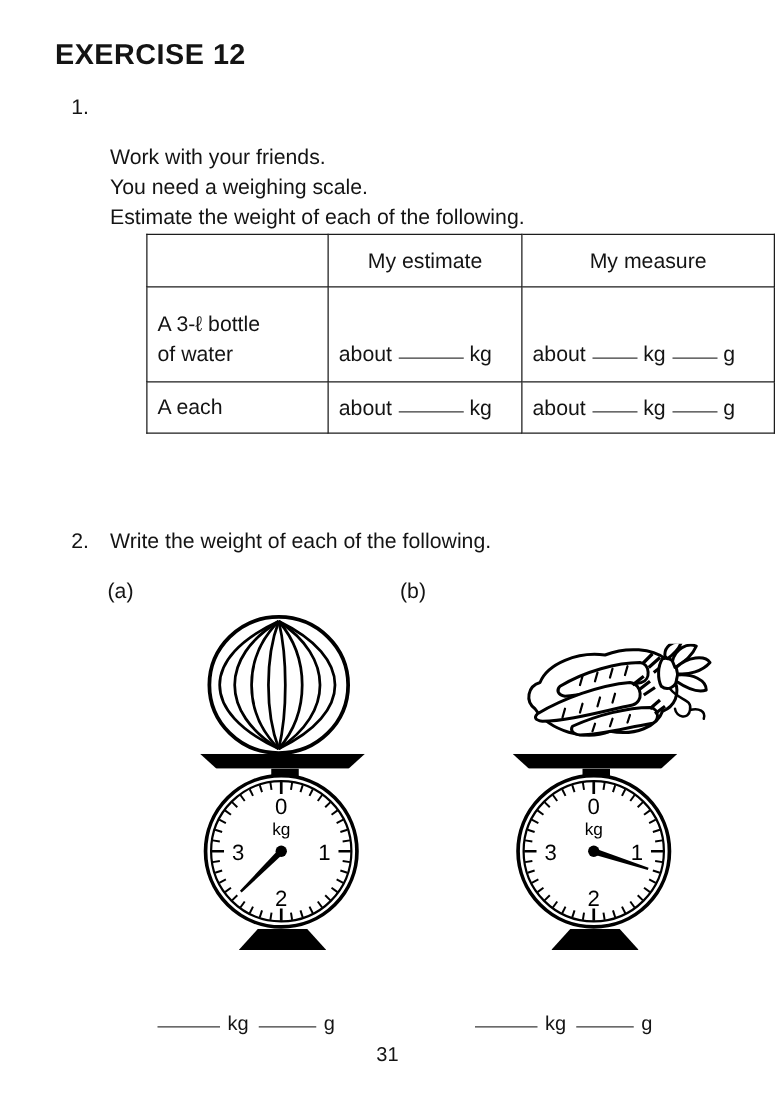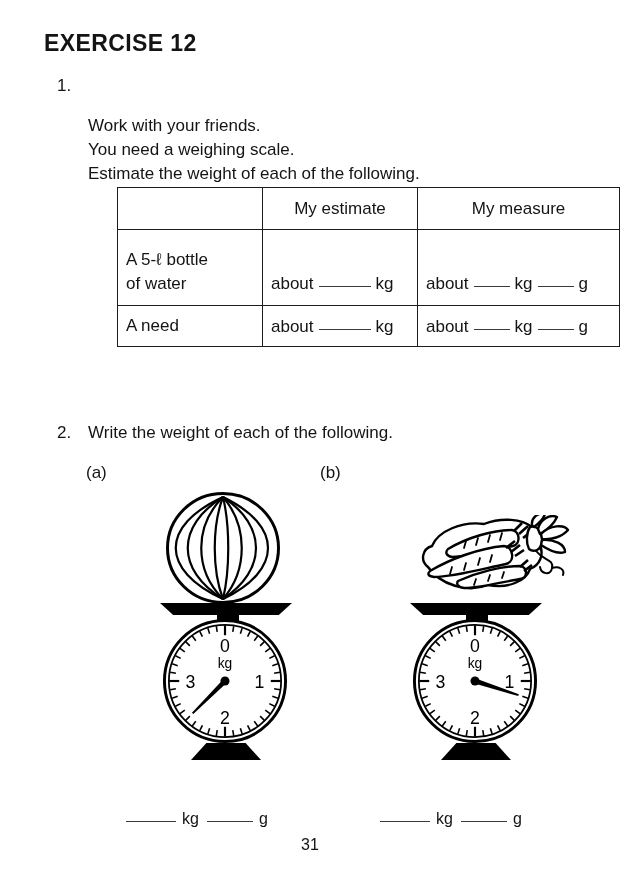--- a/index.html
+++ b/index.html
@@ -94,33 +94,33 @@
         <col style="width:202px">
       </colgroup>
     <tbody>
         <tr>
       <th></th>
       <th>My estimate</th>
       <th>My measure</th>
     </tr>
     <tr class="row1">
       <td class="item">
-        <div>A 5-ℓ bottle</div>
+        <div>A 3-ℓ bottle</div>
         <div>of water</div>
       </td>
       <td>
         <span>about</span><span class="blank lg"></span><span>kg</span>
       </td>
       <td>
         <span>about</span><span class="blank md"></span><span>kg</span><span class="blank md"></span><span>g</span>
       </td>
     </tr>
     <tr class="row3">
       <td class="item">
-        <div>A need</div>
+        <div>A each</div>
       </td>
       <td>
         <span>about</span><span class="blank lg"></span><span>kg</span>
       </td>
       <td>
         <span>about</span><span class="blank md"></span><span>kg</span><span class="blank md"></span><span>g</span>
       </td>
     </tr>
   </tbody>
     </table>

